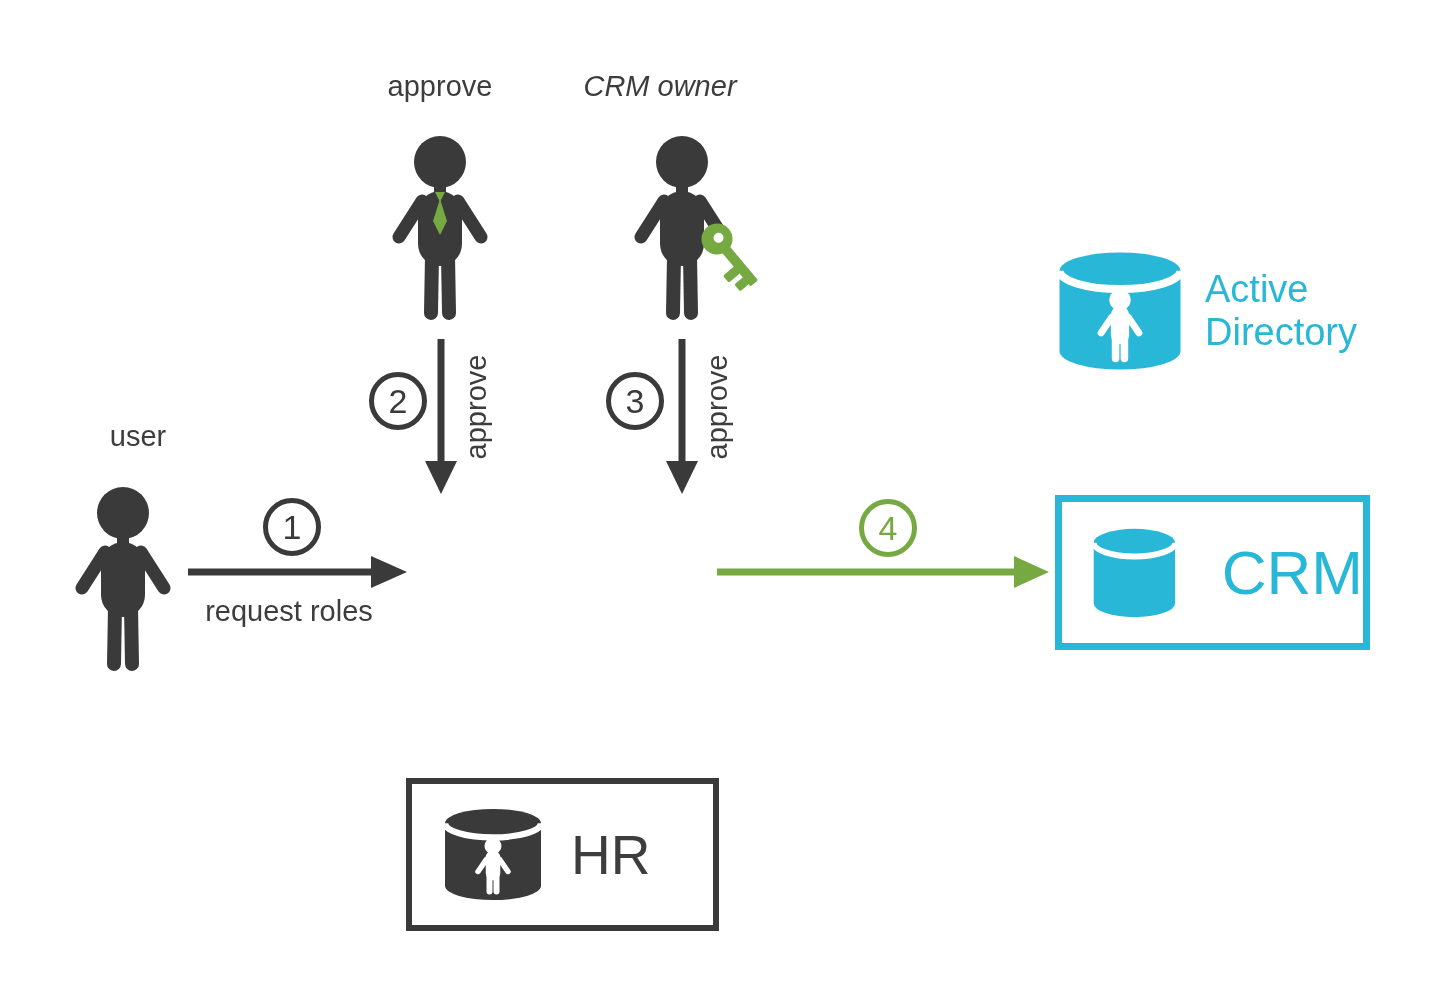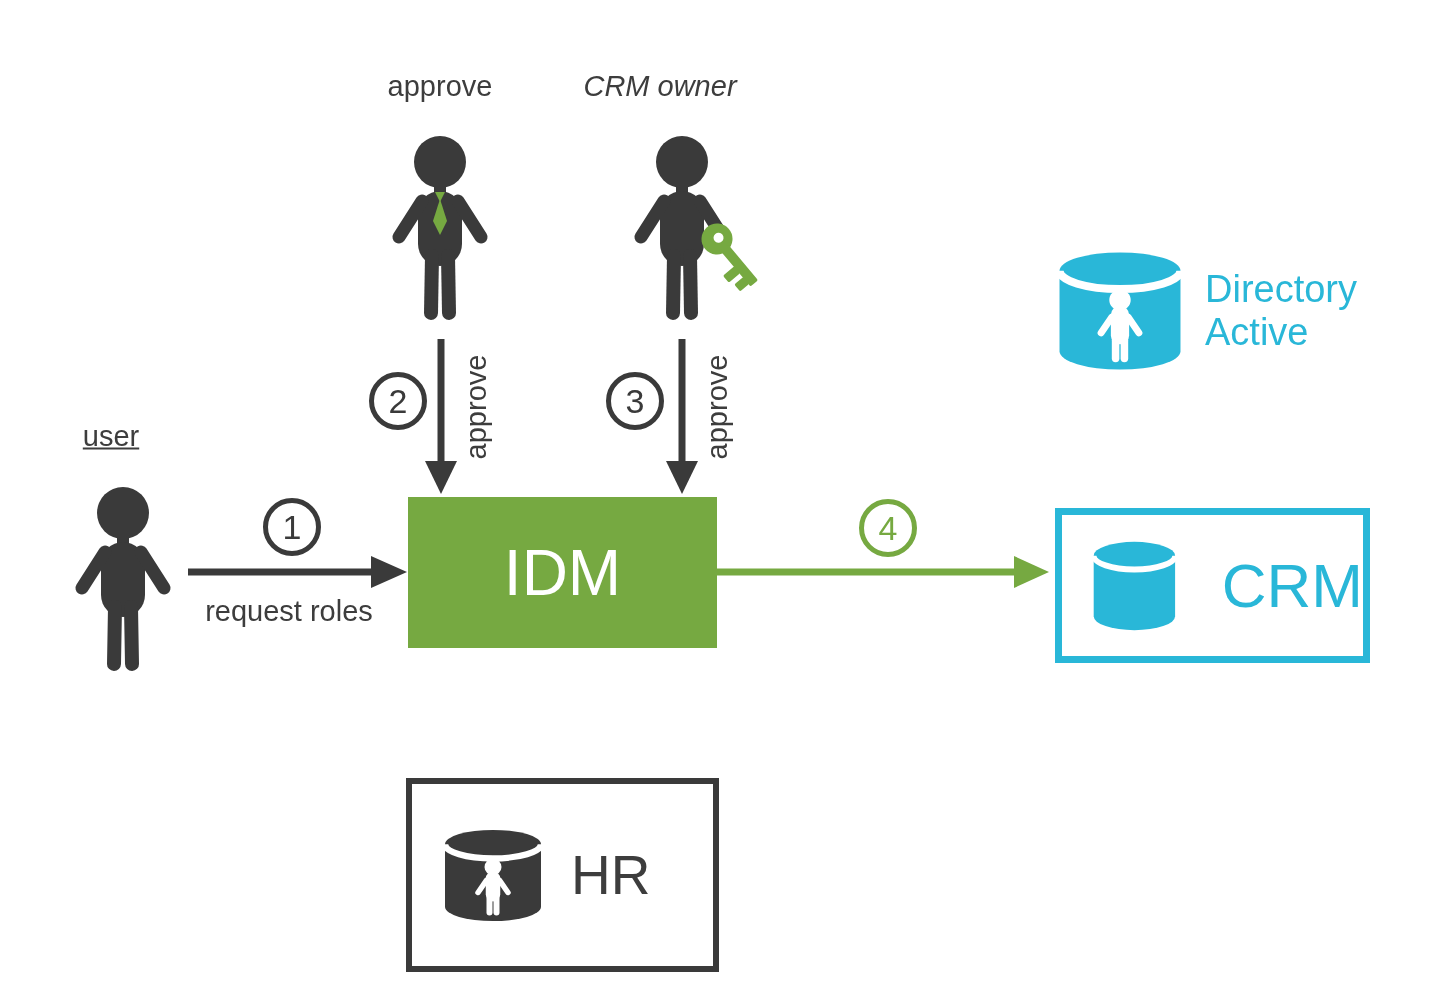--- a/index.html
+++ b/index.html
@@ -32,28 +32,28 @@
     position:absolute;left:408px;top:497px;width:309px;height:151px;
     background:var(--green);display:flex;align-items:center;justify-content:center;
     color:#ffffff;font-size:64px;
   }
   .ad-group{position:absolute;left:1057px;top:250px;}
   .ad-text{
     position:absolute;left:1205px;top:268px;font-size:38px;line-height:43px;
     color:var(--cyan);white-space:nowrap;
   }
   .crm-box{
-    position:absolute;left:1055px;top:508px;width:315px;height:155px;
+    position:absolute;left:1055px;top:495px;width:315px;height:155px;
     border:7px solid var(--cyan);box-sizing:border-box;background:#fff;
     display:flex;align-items:center;gap:32px;
   }
   .crm-box .cyl{margin-left:30px;}
   .crm-box .sys-label{color:var(--cyan);font-size:62px;margin-left:13px;}
   .hr-box{
-    position:absolute;left:406px;top:778px;width:313px;height:194px;
+    position:absolute;left:406px;top:778px;width:313px;height:153px;
     border:6px solid var(--dark);box-sizing:border-box;background:#fff;
     display:flex;align-items:center;
   }
   .hr-box .cyl{margin-left:31px;}
   .hr-box .sys-label{color:var(--text);font-size:55px;margin-left:28px;}
   .arrows-layer{position:absolute;left:0;top:0;pointer-events:none;}
   .fill-dark{fill:var(--dark);}
   .fill-green{fill:var(--green);}
   .fill-cyan{fill:var(--cyan);}
   .fill-white{fill:#ffffff;}
@@ -80,21 +80,21 @@
     <g>
       <line x1="682" y1="339" x2="682" y2="463" class="stroke-dark" stroke-width="7"></line>
       <polygon points="666,461 698,461 682,494" class="fill-dark"></polygon>
     </g>
     <g>
       <line x1="717" y1="572" x2="1016" y2="572" class="stroke-green" stroke-width="7"></line>
       <polygon points="1014,556 1014,588 1049,572" class="fill-green"></polygon>
     </g>
   </svg>
 
-  <div class="lbl" style="left:111px;top:436px;text-decoration:underline;">user</div>
+  <div class="lbl" style="left:138px;top:436px;">user</div>
   <div class="lbl" style="left:440px;top:86px;">approve</div>
   <div class="lbl" style="left:660px;top:86px;font-style:italic;">CRM owner</div>
 
   <svg class="abs person" style="left:70px;top:487px;" width="106" height="190" viewBox="0 0 106 190">
     <circle cx="53" cy="26" r="26" class="fill-dark"></circle>
     <rect x="47" y="46" width="12" height="14" class="fill-dark"></rect>
     <line x1="53" y1="77" x2="53" y2="108" stroke-width="44" stroke-linecap="round"></line>
     <line x1="35" y1="65" x2="12" y2="101" stroke-width="13" stroke-linecap="round"></line>
     <line x1="71" y1="65" x2="94" y2="101" stroke-width="13" stroke-linecap="round"></line>
     <line x1="45" y1="120" x2="44" y2="177" stroke-width="14" stroke-linecap="round"></line>
@@ -142,39 +142,36 @@
     <span>3</span>
   </div>
   <div class="badge green" style="left:888px;top:528px;">
     <span>4</span>
   </div>
 
   <div class="lbl" style="left:289px;top:611px;">request roles</div>
   <div class="lbl rot" style="left:476px;top:407px;">approve</div>
   <div class="lbl rot" style="left:717px;top:407px;">approve</div>
 
-  <div class="idm-box">
-    <span>IDM</span>
-  </div>
 
   <svg class="ad-group dbperson" width="126" height="122" viewBox="0 0 100 100" preserveAspectRatio="none">
     <path d="M2 17 A48 15 0 0 1 98 17 L98 83 A48 15 0 0 1 2 83 Z" class="fill-cyan"></path>
     <path d="M2 17 A48 15 0 0 0 98 17" class="stroke-white" stroke-width="6.5"></path>
     <g>
       <circle cx="50" cy="41" r="8.5" class="fill-white"></circle>
       <line x1="50" y1="53" x2="50" y2="70" stroke-width="14.5" stroke-linecap="round"></line>
       <line x1="43.5" y1="55" x2="35" y2="68" stroke-width="5.5" stroke-linecap="round"></line>
       <line x1="56.5" y1="55" x2="65" y2="68" stroke-width="5.5" stroke-linecap="round"></line>
       <line x1="46.5" y1="74" x2="46.5" y2="89" stroke-width="6" stroke-linecap="round"></line>
       <line x1="53.5" y1="74" x2="53.5" y2="89" stroke-width="6" stroke-linecap="round"></line>
     </g>
   </svg>
   <div class="ad-text">
+    <div>Active</div>
     <div>Directory</div>
-    <div>Active</div>
   </div>
 
   <div class="crm-box">
     <svg class="cyl" width="98" height="92" viewBox="0 0 100 100" preserveAspectRatio="none">
       <path d="M2 17 A48 15 0 0 1 98 17 L98 83 A48 15 0 0 1 2 83 Z" class="fill-cyan"></path>
       <path d="M2 17 A48 15 0 0 0 98 17" class="stroke-white" stroke-width="6.5"></path>
     </svg>
     <span class="sys-label">CRM</span>
   </div>
 

